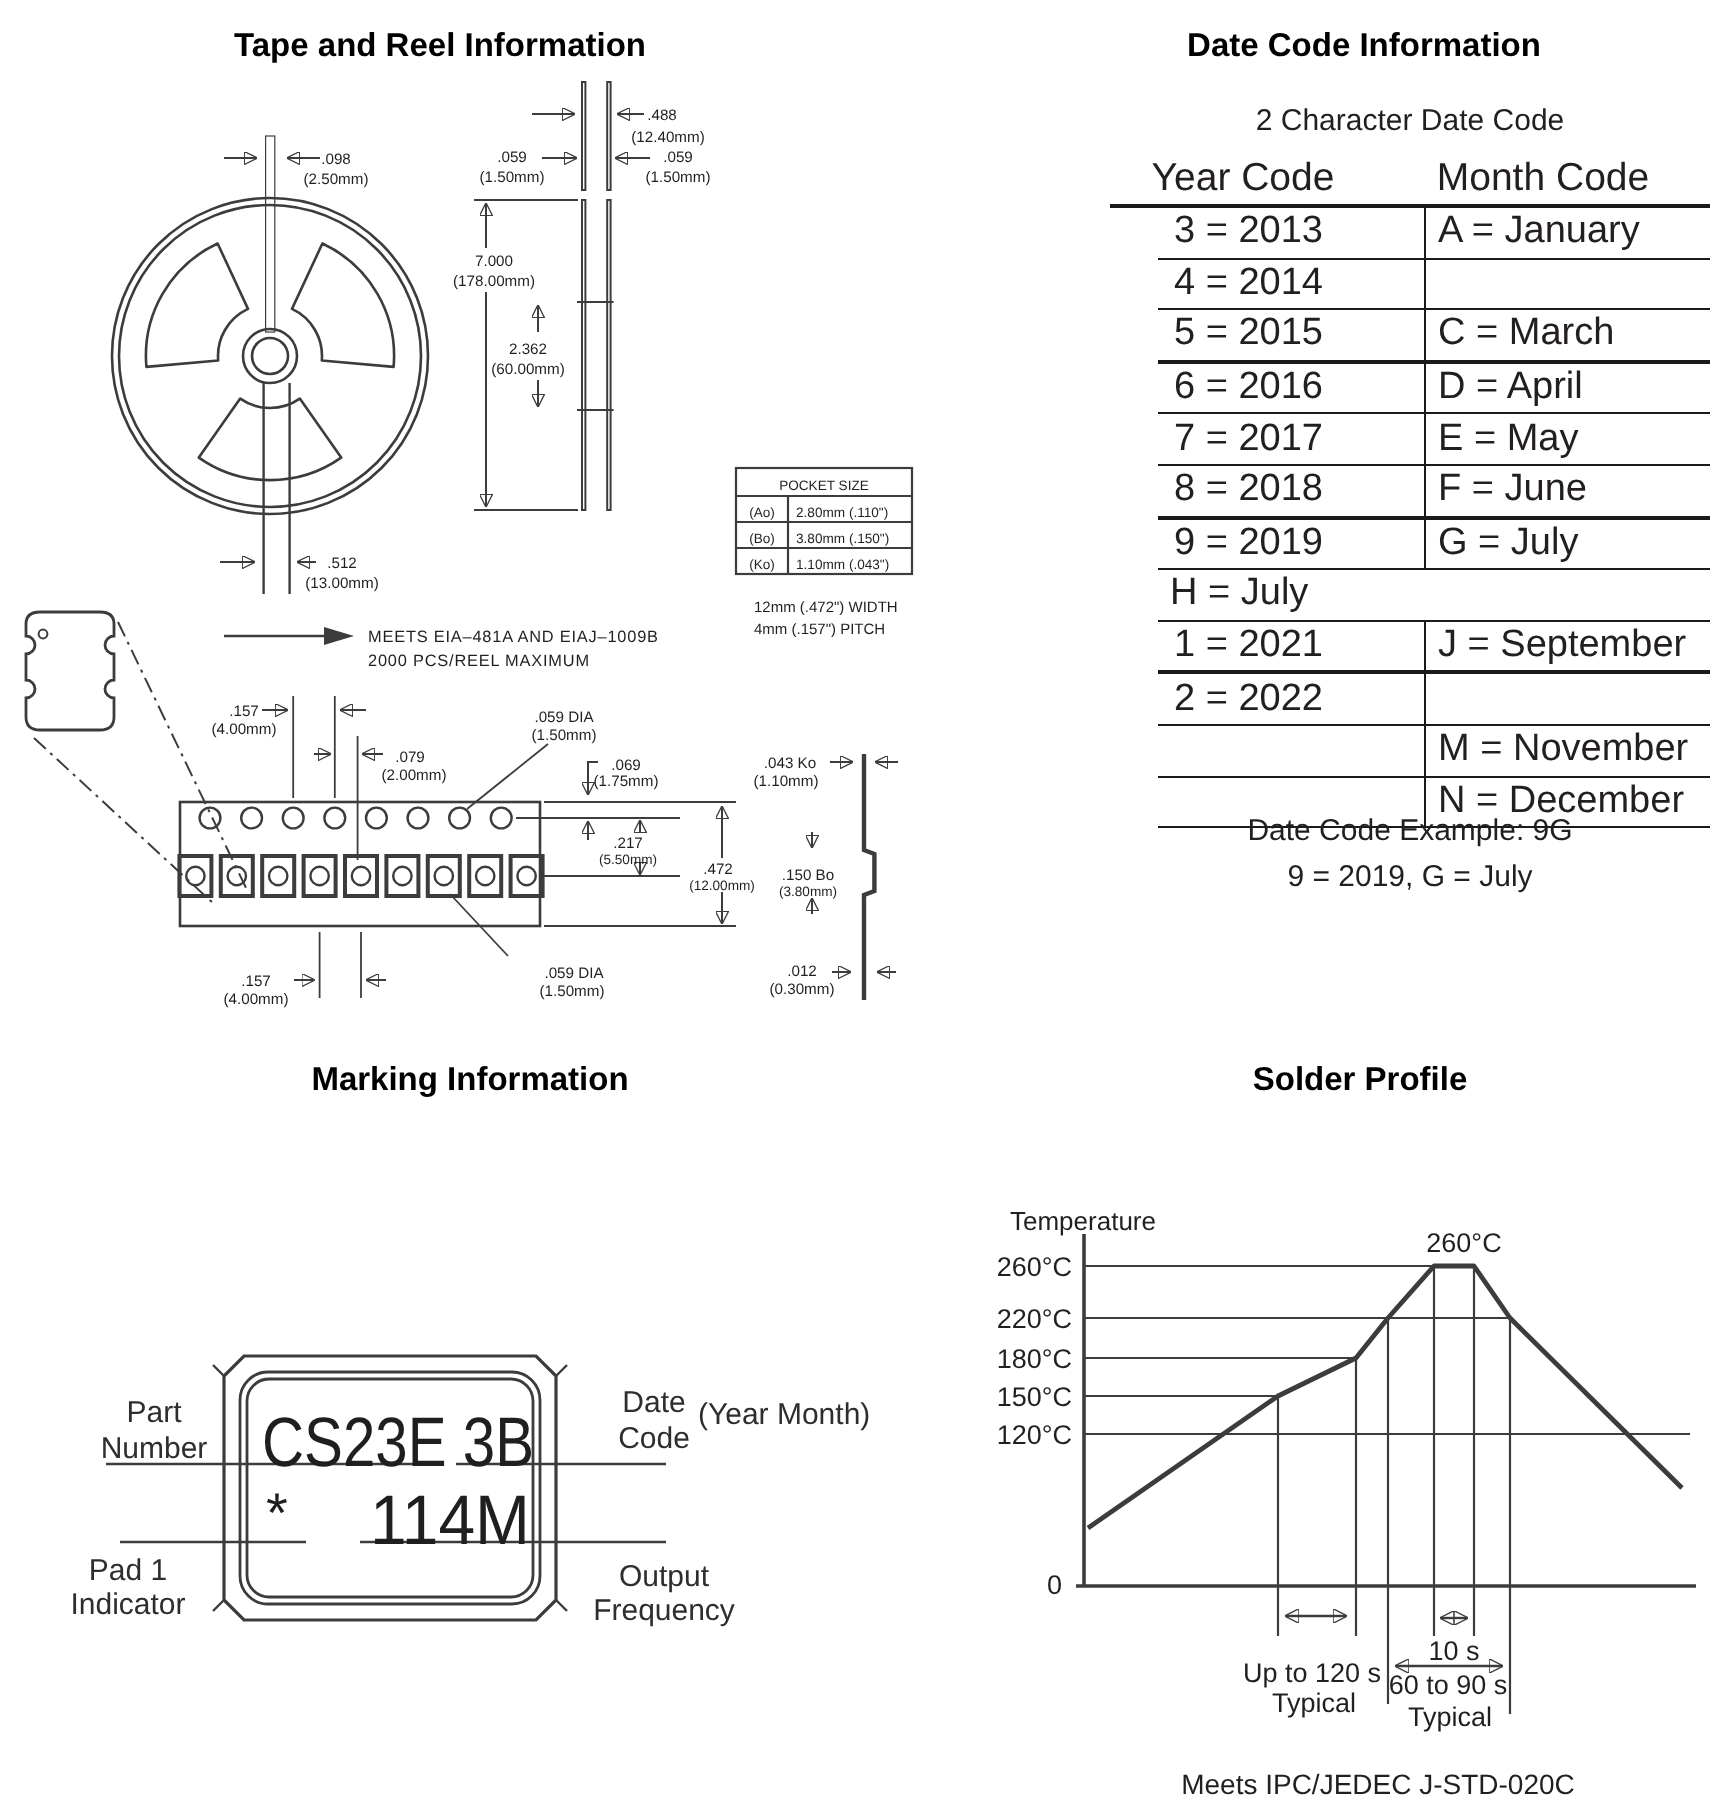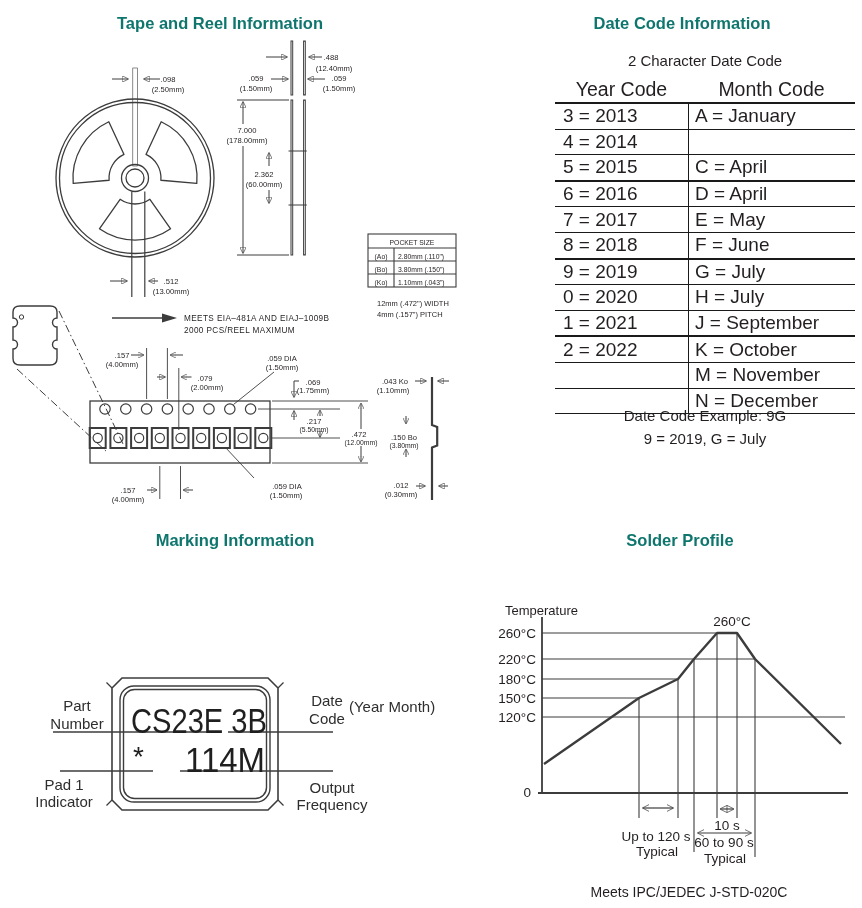--- a/index.html
+++ b/index.html
@@ -1,39 +1,39 @@
 <!DOCTYPE html>
 <html><head>
 <meta charset="utf-8">
 <style>
   html,body{margin:0;padding:0;background:#fff;}
   .page{position:relative;width:862px;height:908px;background:#fff;overflow:hidden;
         font-family:"Liberation Sans",sans-serif;color:#231f20;}
-  h2.sec{position:absolute;margin:0;font-size:16.5px;font-weight:bold;color:#0f766e;text-align:center;}
+  h2.sec{position:absolute;margin:0;font-size:16.5px;font-weight:bold;color:#000000;text-align:center;}
   .svg-abs{position:absolute;}
   svg line,svg path,svg rect,svg circle,svg polyline{stroke:#3c3c3c;fill:none;}
   svg text{fill:#231f20;stroke:none;font-family:"Liberation Sans",sans-serif;}
   svg .dm{font-size:7.6px;}
   svg .dm2{font-size:6.8px;}
   svg .nt{font-size:7.5px;}
   svg .mt{font-size:8.2px;letter-spacing:.4px;}
   svg .mid{text-anchor:middle;}
   svg .end{text-anchor:end;}
   svg .lbl{font-size:15px;fill:#2e2e2e;}
   svg .chip{font-size:35px;fill:#1f1f1f;}
   svg .ax{font-size:13.5px;}
   svg .ft{font-size:14px;}
   
   .dc-sub{position:absolute;left:555px;top:52px;width:300px;text-align:center;font-size:15px;}
   .dc-table{position:absolute;left:555px;top:77px;width:300px;}
   .dc-head{display:flex;height:25px;border-bottom:2.5px solid #1a1a1a;font-size:19.5px;}
   .dc-head div{display:flex;align-items:center;justify-content:center;}
   .dc-h1{width:133px;}
   .dc-h2{flex:1;}
-  .dc-body{border-bottom:1.5px solid #1a1a1a;}
+  .dc-body{border-bottom:1.5px solid #1a1a1a;margin-left:24px;}
   .dc-row{display:flex;height:24.6px;border-bottom:1px solid #1a1a1a;font-size:19px;}
   .dc-row:nth-child(3),.dc-row:nth-child(6),.dc-row:nth-child(9){border-bottom-width:2px;}
   .dc-row:nth-child(12){border-bottom:none;justify-content:space-between;}
   .dc-c1{width:125px;border-right:1.5px solid #1a1a1a;padding-left:8px;display:flex;align-items:center;}
   .dc-c2{flex:1;padding-left:6px;display:flex;align-items:center;}
   .dc-ex{position:absolute;left:555px;width:300px;text-align:center;font-size:15px;}
 </style>
 </head>
 <body>
 
@@ -246,49 +246,47 @@
     <div class="dc-body">
       <div class="dc-row">
           <div class="dc-c1">3 = 2013</div>
           <div class="dc-c2">A = January</div>
         </div>
       <div class="dc-row">
           <div class="dc-c1">4 = 2014</div>
         </div>
       <div class="dc-row">
           <div class="dc-c1">5 = 2015</div>
-          <div class="dc-c2">C = April</div>
+          <div class="dc-c2">C = March</div>
         </div>
       <div class="dc-row">
           <div class="dc-c1">6 = 2016</div>
           <div class="dc-c2">D = April</div>
         </div>
       <div class="dc-row">
           <div class="dc-c1">7 = 2017</div>
           <div class="dc-c2">E = May</div>
         </div>
       <div class="dc-row">
           <div class="dc-c1">8 = 2018</div>
           <div class="dc-c2">F = June</div>
         </div>
       <div class="dc-row">
           <div class="dc-c1">9 = 2019</div>
           <div class="dc-c2">G = July</div>
         </div>
       <div class="dc-row">
-          <div class="dc-c1">0 = 2020</div>
           <div class="dc-c2">H = July</div>
         </div>
       <div class="dc-row">
           <div class="dc-c1">1 = 2021</div>
           <div class="dc-c2">J = September</div>
         </div>
       <div class="dc-row">
           <div class="dc-c1">2 = 2022</div>
-          <div class="dc-c2">K = October</div>
         </div>
       <div class="dc-row">
           <div class="dc-c1"></div>
           <div class="dc-c2">M = November</div>
         </div>
       <div class="dc-row">
           <div class="dc-c1"></div>
           <div class="dc-c2">N = December</div>
         </div>
     </div>

